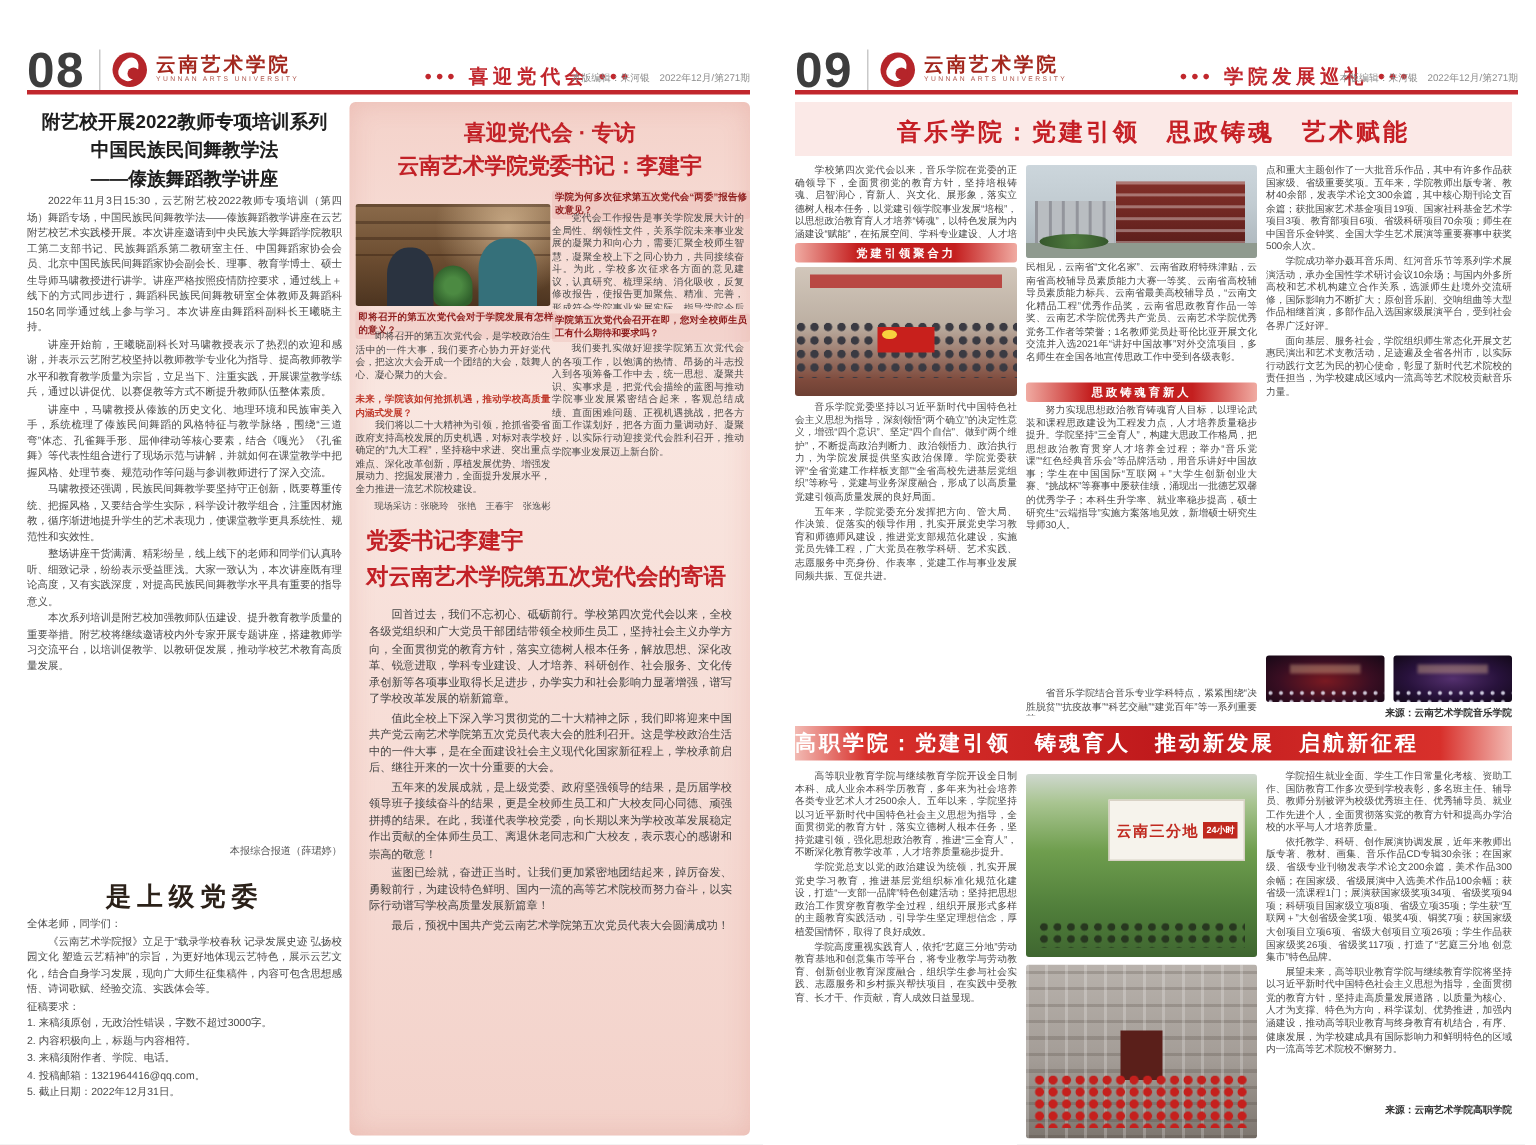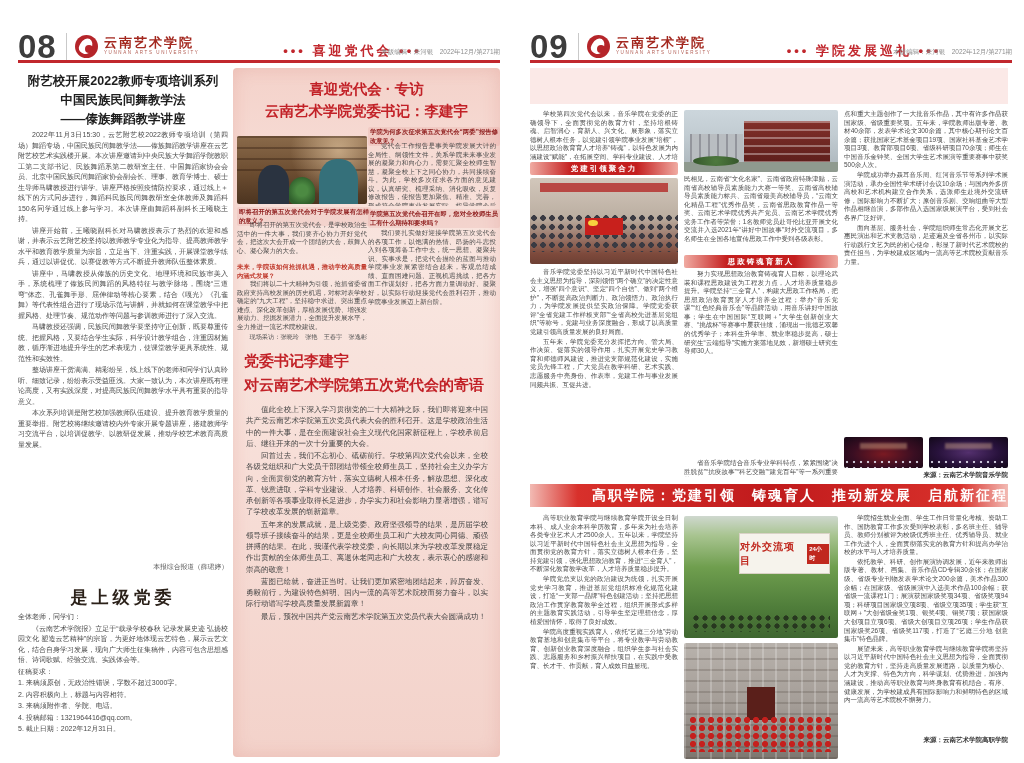--- a/index.html
+++ b/index.html
@@ -36,21 +36,21 @@
           background:rgba(195,35,35,.08);padding:1px 2px;border-radius:2px;}
   .q-red{font-size:6.3px;font-weight:700;color:#c0392b;line-height:1.35;text-align:justify;}
   .msg-hl{font-size:15px;font-weight:700;color:#c22127;text-align:left;line-height:1.6;padding-left:11px;}
   
   .band-pink{background:#fbe9e7;}
   .art-hl{font-size:16px;font-weight:700;color:#c51f25;text-align:center;letter-spacing:2px;}
   .sub-band{background:linear-gradient(90deg,#f0aba2 0%,#c41f1f 28%,#c41f1f 72%,#f0aba2 100%);
             color:#fff;font-size:7.5px;font-weight:700;text-align:center;line-height:13px;height:13px;
             letter-spacing:2px;border-radius:2px;}
   .banner-red{background:linear-gradient(90deg,#f2bab3 0%,#d8302b 10%,#c01a1c 50%,#d8302b 90%,#f2bab3 100%);
-              color:#fff;font-size:14px;font-weight:700;text-align:right;letter-spacing:2px;line-height:23px;}
+              color:#fff;font-size:14px;font-weight:700;text-align:left;letter-spacing:2px;line-height:23px;}
   .credit{font-size:6.5px;font-weight:700;color:#333;text-align:right;}
   
   .ph-frame{overflow:hidden;border-radius:2px;}
   .ph-interview{background:radial-gradient(circle at 78% 22%,rgba(255,225,185,.55),transparent 42%),
                 linear-gradient(180deg,#8a6a4a 0%,#6b4c30 55%,#4c3420 100%);}
   .shelf{position:absolute;inset:0 0 45% 0;background:repeating-linear-gradient(180deg,rgba(40,20,10,.35) 0 2px,transparent 2px 11px);}
   .fig-a{position:absolute;left:16%;bottom:0;width:24%;height:58%;background:#2a3340;border-radius:45% 45% 0 0;}
   .fig-b{position:absolute;right:7%;bottom:0;width:30%;height:66%;background:#35707a;border-radius:45% 45% 0 0;}
   .plant{position:absolute;left:40%;bottom:0;width:20%;height:40%;background:radial-gradient(circle,#4c8a42 30%,#30602c 75%);border-radius:50% 50% 20% 20%;}
   .ph-group{background:linear-gradient(180deg,#d2c7bb 0%,#bcafa2 45%,#7e4a3c 88%,#6d4034 100%);}
@@ -158,41 +158,42 @@
     <div class="abs q-head" style="left:368px;top:209px;width:128px;">学院第五次党代会召开在即，您对全校师生员工有什么期待和要求吗？</div>
     <div class="abs bts" style="left:368px;top:229px;width:128px;height:114px;overflow:hidden;">
       <p>我们要扎实做好迎接学院第五次党代会的各项工作，以饱满的热情、昂扬的斗志投入到各项筹备工作中去，统一思想、凝聚共识、实事求是，把党代会描绘的蓝图与推动学院事业发展紧密结合起来，客观总结成绩、直面困难问题、正视机遇挑战，把各方面工作谋划好，把各方面力量调动好、凝聚好，以实际行动迎接党代会胜利召开，推动学院事业发展迈上新台阶。</p>
     </div>
 
     <div class="abs msg-hl" style="left:233px;top:349px;width:267px;">
       <div>党委书记李建宇</div>
       <div>对云南艺术学院第五次党代会的寄语</div>
     </div>
     <div class="abs btm" style="left:246px;top:404px;width:242px;height:348px;overflow:hidden;">
+      <p>回首过去，我们不忘初心、砥砺前行。学校第四次党代会以来，全校各级党组织和广大党员干部团结带领全校师生员工，坚持社会主义办学方向，全面贯彻党的教育方针，落实立德树人根本任务，解放思想、深化改革、锐意进取，学科专业建设、人才培养、科研创作、社会服务、文化传承创新等各项事业取得长足进步，办学实力和社会影响力显著增强，谱写了学校改革发展的崭新篇章。</p>
       <p>值此全校上下深入学习贯彻党的二十大精神之际，我们即将迎来中国共产党云南艺术学院第五次党员代表大会的胜利召开。这是学校政治生活中的一件大事，是在全面建设社会主义现代化国家新征程上，学校承前启后、继往开来的一次十分重要的大会。</p>
-      <p>回首过去，我们不忘初心、砥砺前行。学校第四次党代会以来，全校各级党组织和广大党员干部团结带领全校师生员工，坚持社会主义办学方向，全面贯彻党的教育方针，落实立德树人根本任务，解放思想、深化改革、锐意进取，学科专业建设、人才培养、科研创作、社会服务、文化传承创新等各项事业取得长足进步，办学实力和社会影响力显著增强，谱写了学校改革发展的崭新篇章。</p>
       <p>五年来的发展成就，是上级党委、政府坚强领导的结果，是历届学校领导班子接续奋斗的结果，更是全校师生员工和广大校友同心同德、顽强拼搏的结果。在此，我谨代表学校党委，向长期以来为学校改革发展稳定作出贡献的全体师生员工、离退休老同志和广大校友，表示衷心的感谢和崇高的敬意！</p>
       <p>蓝图已绘就，奋进正当时。让我们更加紧密地团结起来，踔厉奋发、勇毅前行，为建设特色鲜明、国内一流的高等艺术院校而努力奋斗，以实际行动谱写学校高质量发展新篇章！</p>
       <p>最后，预祝中国共产党云南艺术学院第五次党员代表大会圆满成功！</p>
     </div>
   </div>
 
   <div class="abs" style="left:512px;top:0;width:512px;height:763px;">
     <div class="abs pno" style="left:18px;top:28px;">09</div>
     <div class="abs hdiv" style="left:66px;top:33px;height:27px;"></div>
     <div class="abs seal" style="left:75px;top:35px;"></div>
     <div class="abs" style="left:104px;top:36px;">
       <div class="logo-cn">云南艺术学院</div>
       <div class="logo-en">YUNNAN ARTS UNIVERSITY</div>
     </div>
     <div class="abs sec-title" style="left:262px;top:42px;width:180px;">••• 学院发展巡礼 •••</div>
     <div class="abs ed-info" style="left:340px;top:48px;width:160px;">本版编辑：朱河银　2022年12月/第271期</div>
     <div class="abs redline" style="left:18px;top:60px;width:482px;"></div>
 
     <div class="abs band-pink" style="left:18px;top:68px;width:478px;height:36px;"></div>
+    <div class="abs art-hl" style="left:18px;top:78px;width:478px;">音乐学院：党建引领　思政铸魂　艺术赋能</div>
 
     <div class="abs bts" style="left:18px;top:110px;width:148px;height:50px;overflow:hidden;">
       <p>学校第四次党代会以来，音乐学院在党委的正确领导下，全面贯彻党的教育方针，坚持培根铸魂、启智润心，育新人、兴文化、展形象，落实立德树人根本任务，以党建引领学院事业发展“培根”，以思想政治教育育人才培养“铸魂”，以特色发展为内涵建设“赋能”，在拓展空间、学科专业建设、人才培养、教学科研、创作展演等方面取得了丰硕成果。</p>
     </div>
     <div class="abs sub-band" style="left:18px;top:162px;width:148px;">党建引领聚合力</div>
     <div class="abs ph-frame ph-group" style="left:18px;top:178px;width:148px;height:86px;">
       <div class="strip"></div>
       <div class="crowd"></div>
       <div class="flag"></div>
     </div>
@@ -237,21 +238,21 @@
     <div class="abs banner-red" style="left:18px;top:484px;width:478px;height:23px;">高职学院：党建引领　铸魂育人　推动新发展　启航新征程</div>
 
     <div class="abs bts" style="left:18px;top:514px;width:148px;height:246px;overflow:hidden;">
       <p>高等职业教育学院与继续教育学院开设全日制本科、成人业余本科学历教育，多年来为社会培养各类专业艺术人才2500余人。五年以来，学院坚持以习近平新时代中国特色社会主义思想为指导，全面贯彻党的教育方针，落实立德树人根本任务，坚持党建引领，强化思想政治教育，推进“三全育人”，不断深化教育教学改革，人才培养质量稳步提升。</p>
       <p>学院党总支以党的政治建设为统领，扎实开展党史学习教育，推进基层党组织标准化规范化建设，打造“一支部一品牌”特色创建活动；坚持把思想政治工作贯穿教育教学全过程，组织开展形式多样的主题教育实践活动，引导学生坚定理想信念，厚植爱国情怀，取得了良好成效。</p>
       <p>学院高度重视实践育人，依托“艺庭三分地”劳动教育基地和创意集市等平台，将专业教学与劳动教育、创新创业教育深度融合，组织学生参与社会实践、志愿服务和乡村振兴帮扶项目，在实践中受教育、长才干、作贡献，育人成效日益显现。</p>
     </div>
 
     <div class="abs ph-frame ph-field" style="left:172px;top:516px;width:154px;height:122px;">
       <div class="sign">
-        <span class="sign-txt">对外交流项目</span>
+        <span class="sign-txt">云南三分地</span>
         <span class="sign-24">24小时</span>
       </div>
       <div class="crowd-g"></div>
     </div>
     <div class="abs ph-frame ph-redgroup" style="left:172px;top:643px;width:154px;height:116px;">
       <div class="door"></div>
       <div class="redcrowd"></div>
     </div>
 
     <div class="abs bts" style="left:332px;top:514px;width:164px;height:216px;overflow:hidden;">

